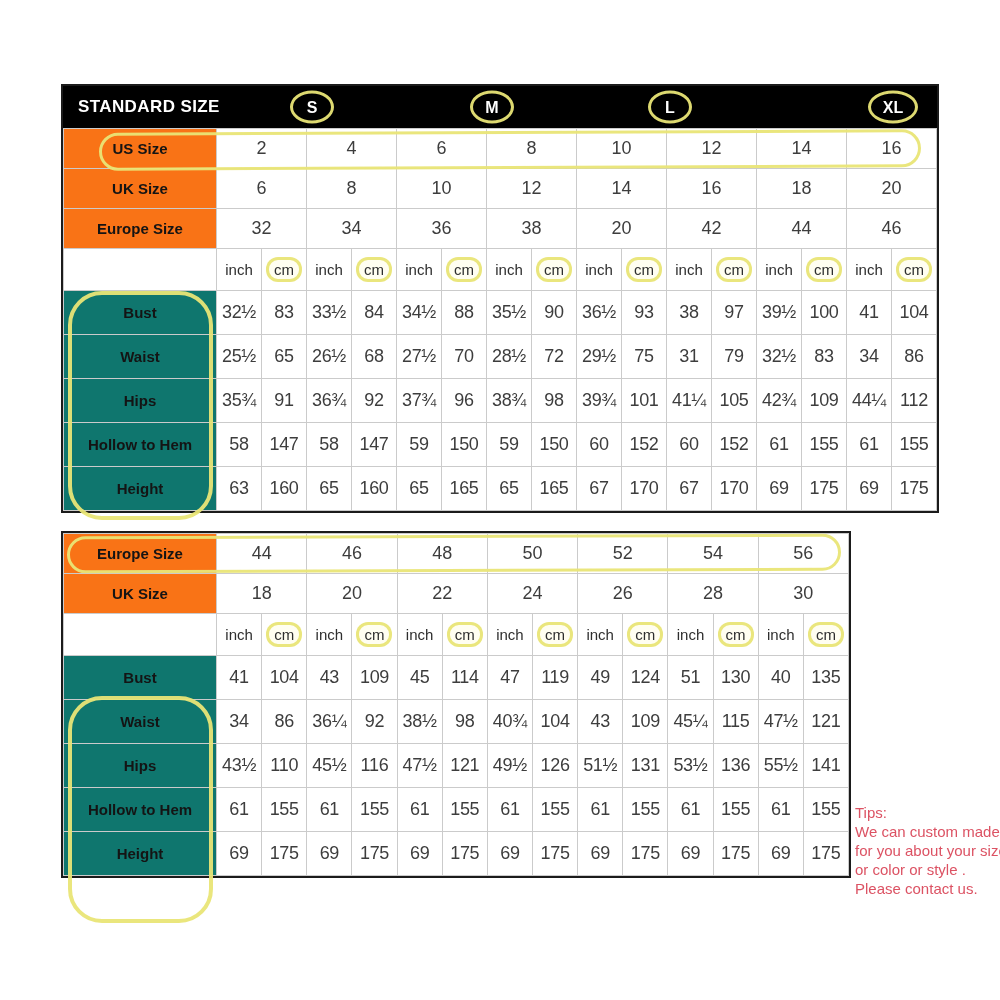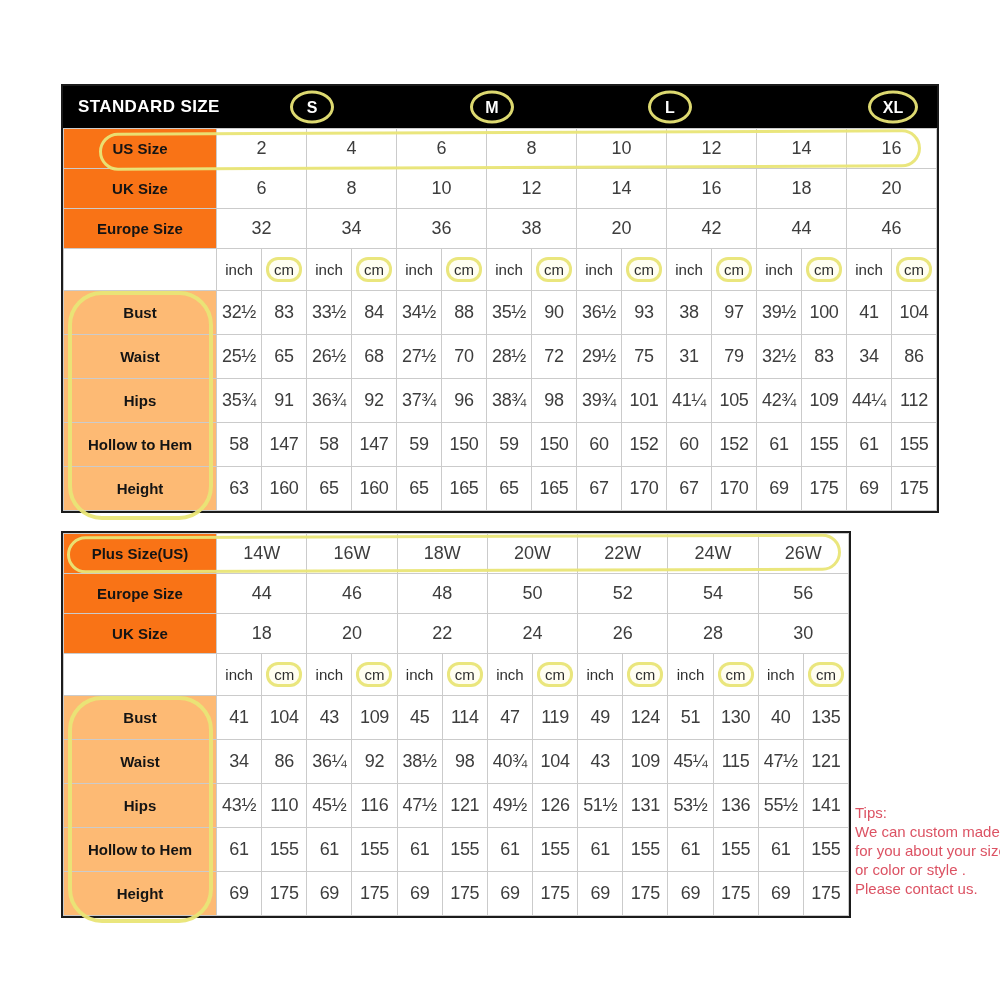--- a/index.html
+++ b/index.html
@@ -47,21 +47,21 @@
   .size-label{font-weight:bold;font-size:15px;color:#141414;background:#f97316;}
   .size-val{font-size:18px;font-weight:normal;color:var(--num);}
   tr.unit-row{height:42px;}
   .unit-label{background:#fff;}
   .unit{font-size:15px;color:#2e2e2e;}
   .cmbox{
     display:inline-block;border:3px solid var(--yl);border-radius:12px;
     padding:1px 5px;background:rgba(255,252,215,.35);
   }
   tr.m-row{height:44px;}
-  .m-label{background:#fdba74;font-weight:bold;font-size:15px;color:#141414;}
+  .m-label{background:#0f766e;font-weight:bold;font-size:15px;color:#141414;}
   .num{font-size:18px;color:var(--num);letter-spacing:-.3px;}
 
   .annot{position:absolute;pointer-events:none;box-sizing:border-box;}
   .oval{border:3px solid var(--yl);border-radius:26px;}
   .us-oval{left:36px;top:45px;width:822px;height:38px;transform:rotate(-.25deg);}
   .plus-oval{left:4px;top:2px;width:774px;height:37px;transform:rotate(-.2deg);}
   .loop{border:4px solid var(--yl);border-radius:34px;}
   .std-loop{left:5px;top:205px;width:145px;height:229px;}
   .plus-loop{left:5px;top:163px;width:145px;height:227px;}
 
@@ -272,30 +272,20 @@
           <col>
           <col>
           <col>
           <col>
           <col>
           <col>
           <col>
         </colgroup>
         <tbody>
           <tr class="size-row">
-            <th class="size-label">Plus Size(US)</th>
-            <td class="size-val" colspan="2">14W</td>
-            <td class="size-val" colspan="2">16W</td>
-            <td class="size-val" colspan="2">18W</td>
-            <td class="size-val" colspan="2">20W</td>
-            <td class="size-val" colspan="2">22W</td>
-            <td class="size-val" colspan="2">24W</td>
-            <td class="size-val" colspan="2">26W</td>
-          </tr>
-          <tr class="size-row">
             <th class="size-label">Europe Size</th>
             <td class="size-val" colspan="2">44</td>
             <td class="size-val" colspan="2">46</td>
             <td class="size-val" colspan="2">48</td>
             <td class="size-val" colspan="2">50</td>
             <td class="size-val" colspan="2">52</td>
             <td class="size-val" colspan="2">54</td>
             <td class="size-val" colspan="2">56</td>
           </tr>
           <tr class="size-row">

